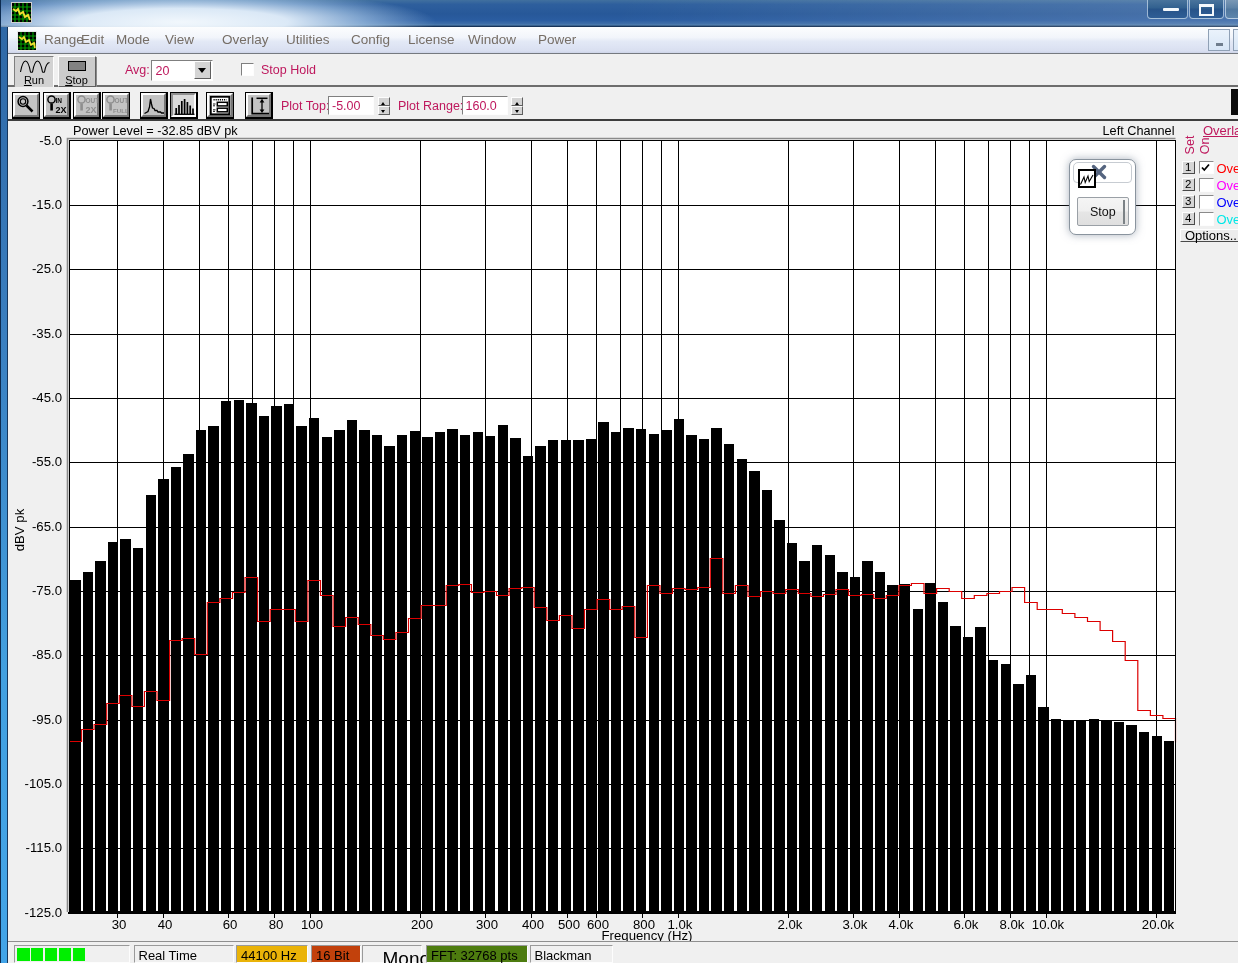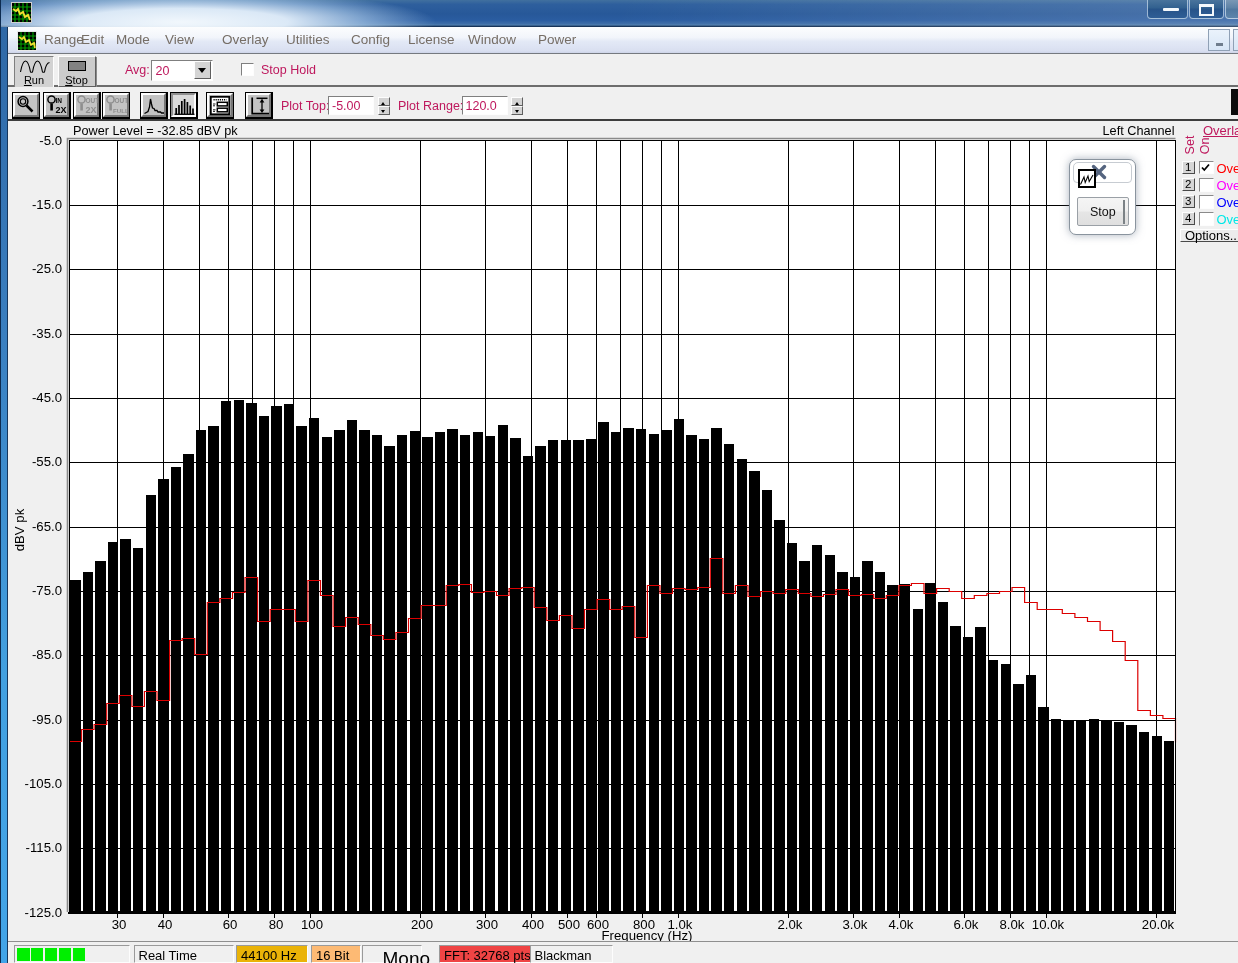--- a/index.html
+++ b/index.html
@@ -166,21 +166,21 @@
       <div class="abs t12" style="left:3px;top:1.5px">-5.00</div>
     </div>
  <div class="abs" style="left:369.5px;top:9.5px;width:12px;height:9px;background:#d4d4d4;border:1px solid;border-color:#fdfdfd #5f5f5f #5f5f5f #fdfdfd">
       <div class="abs" style="left:2.5px;top:2px;width:0;height:0;border:2.5px solid transparent;border-bottom:3.5px solid #000"></div>
     </div>
  <div class="abs" style="left:369.5px;top:19px;width:12px;height:9px;background:#d4d4d4;border:1px solid;border-color:#fdfdfd #5f5f5f #5f5f5f #fdfdfd">
       <div class="abs" style="left:2.5px;top:3px;width:0;height:0;border:2.5px solid transparent;border-top:3.5px solid #000"></div>
     </div>
  <div class="abs t12" style="left:390px;top:11.5px">Plot Range:</div>
  <div class="abs" style="left:453.5px;top:9px;width:46px;height:19px;background:#fff;border:1.5px solid;border-color:#7f7f7f #fdfdfd #fdfdfd #7f7f7f">
-      <div class="abs t12" style="left:3px;top:1.5px">120.0</div>
+      <div class="abs t12" style="left:3px;top:1.5px">160.0</div>
     </div>
  <div class="abs" style="left:503px;top:9.5px;width:12px;height:9px;background:#d4d4d4;border:1px solid;border-color:#fdfdfd #5f5f5f #5f5f5f #fdfdfd">
       <div class="abs" style="left:2.5px;top:2px;width:0;height:0;border:2.5px solid transparent;border-bottom:3.5px solid #000"></div>
     </div>
  <div class="abs" style="left:503px;top:19px;width:12px;height:9px;background:#d4d4d4;border:1px solid;border-color:#fdfdfd #5f5f5f #5f5f5f #fdfdfd">
       <div class="abs" style="left:2.5px;top:3px;width:0;height:0;border:2.5px solid transparent;border-top:3.5px solid #000"></div>
     </div>
 </div>
 <div class="abs" style="left:1231px;top:89px;width:7px;height:26px;background:#0b0b0b"></div>
 
@@ -432,24 +432,24 @@
   <div class="abs" style="left:29.8px;top:2.5px;width:12.6px;height:13px;background:#00ef00"></div>
   <div class="abs" style="left:43.7px;top:2.5px;width:12.6px;height:13px;background:#00ef00"></div>
   <div class="abs" style="left:57.6px;top:2.5px;width:12.6px;height:13px;background:#00ef00"></div>
  </div>
  <div class="abs" style="left:125.5px;top:2.5px;width:100.5px;height:18px;border:1px solid;border-color:#9a9a9a #fdfdfd #fdfdfd #9a9a9a;background:#f0f0f0">
       <div class="abs" style="left:4px;top:2px;font-size:13px;white-space:nowrap">Real Time</div>
     </div>
  <div class="abs" style="left:228px;top:2.5px;width:72px;height:18px;border:1px solid;border-color:#9a9a9a #fdfdfd #fdfdfd #9a9a9a;background:#eab308">
       <div class="abs" style="left:4px;top:2px;font-size:13px;white-space:nowrap">44100 Hz</div>
     </div>
- <div class="abs" style="left:303px;top:2.5px;width:49.5px;height:18px;border:1px solid;border-color:#9a9a9a #fdfdfd #fdfdfd #9a9a9a;background:#fdba74">
+ <div class="abs" style="left:303px;top:2.5px;width:49.5px;height:18px;border:1px solid;border-color:#9a9a9a #fdfdfd #fdfdfd #9a9a9a;background:#c2410c">
       <div class="abs" style="left:4px;top:2px;font-size:13px;white-space:nowrap">16 Bit</div>
     </div>
  <div class="abs" style="left:353.5px;top:2.5px;width:60.5px;height:18px;border:1px solid;border-color:#9a9a9a #fdfdfd #fdfdfd #9a9a9a;background:#f0f0f0">
       <div class="abs" style="left:20px;top:2px;font-size:19px;white-space:nowrap">Mono</div>
     </div>
- <div class="abs" style="left:431px;top:2.5px;width:101.5px;height:18px;border:1px solid;border-color:#9a9a9a #fdfdfd #fdfdfd #9a9a9a;background:#ef4444">
+ <div class="abs" style="left:418px;top:2.5px;width:101.5px;height:18px;border:1px solid;border-color:#9a9a9a #fdfdfd #fdfdfd #9a9a9a;background:#4d7c0f">
       <div class="abs" style="left:4px;top:2px;font-size:13px;white-space:nowrap">FFT: 32768 pts</div>
     </div>
  <div class="abs" style="left:521.5px;top:2.5px;width:83px;height:18px;border:1px solid;border-color:#9a9a9a #fdfdfd #fdfdfd #9a9a9a;background:#f0f0f0">
       <div class="abs" style="left:4px;top:2px;font-size:13px;white-space:nowrap">Blackman</div>
     </div>
 </div>
 </body></html>

